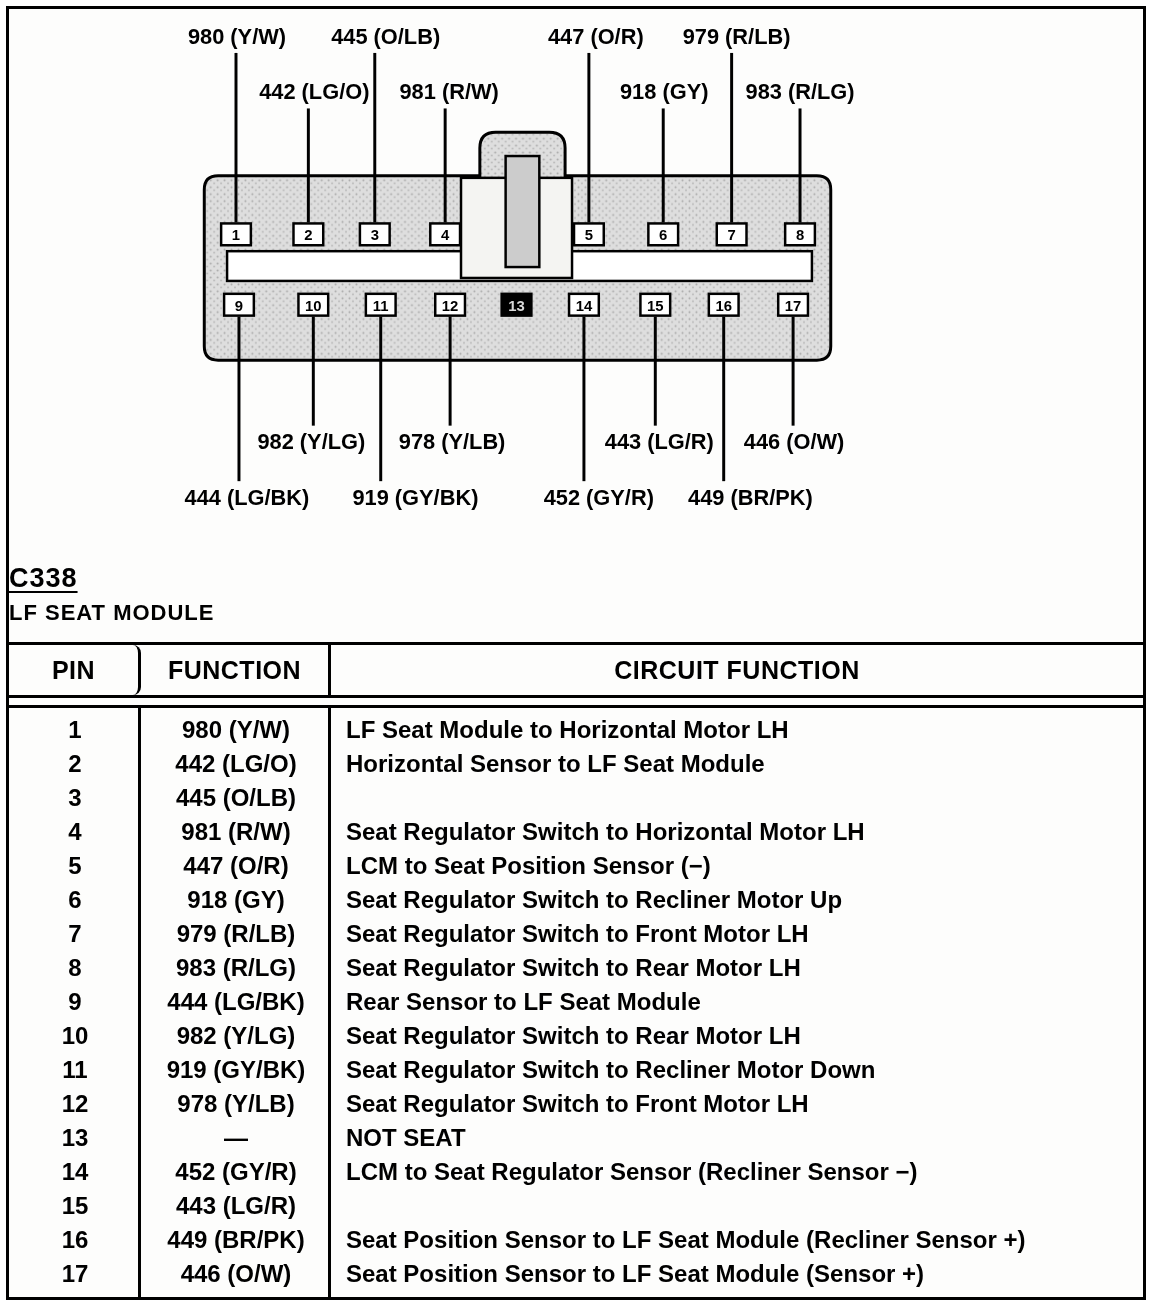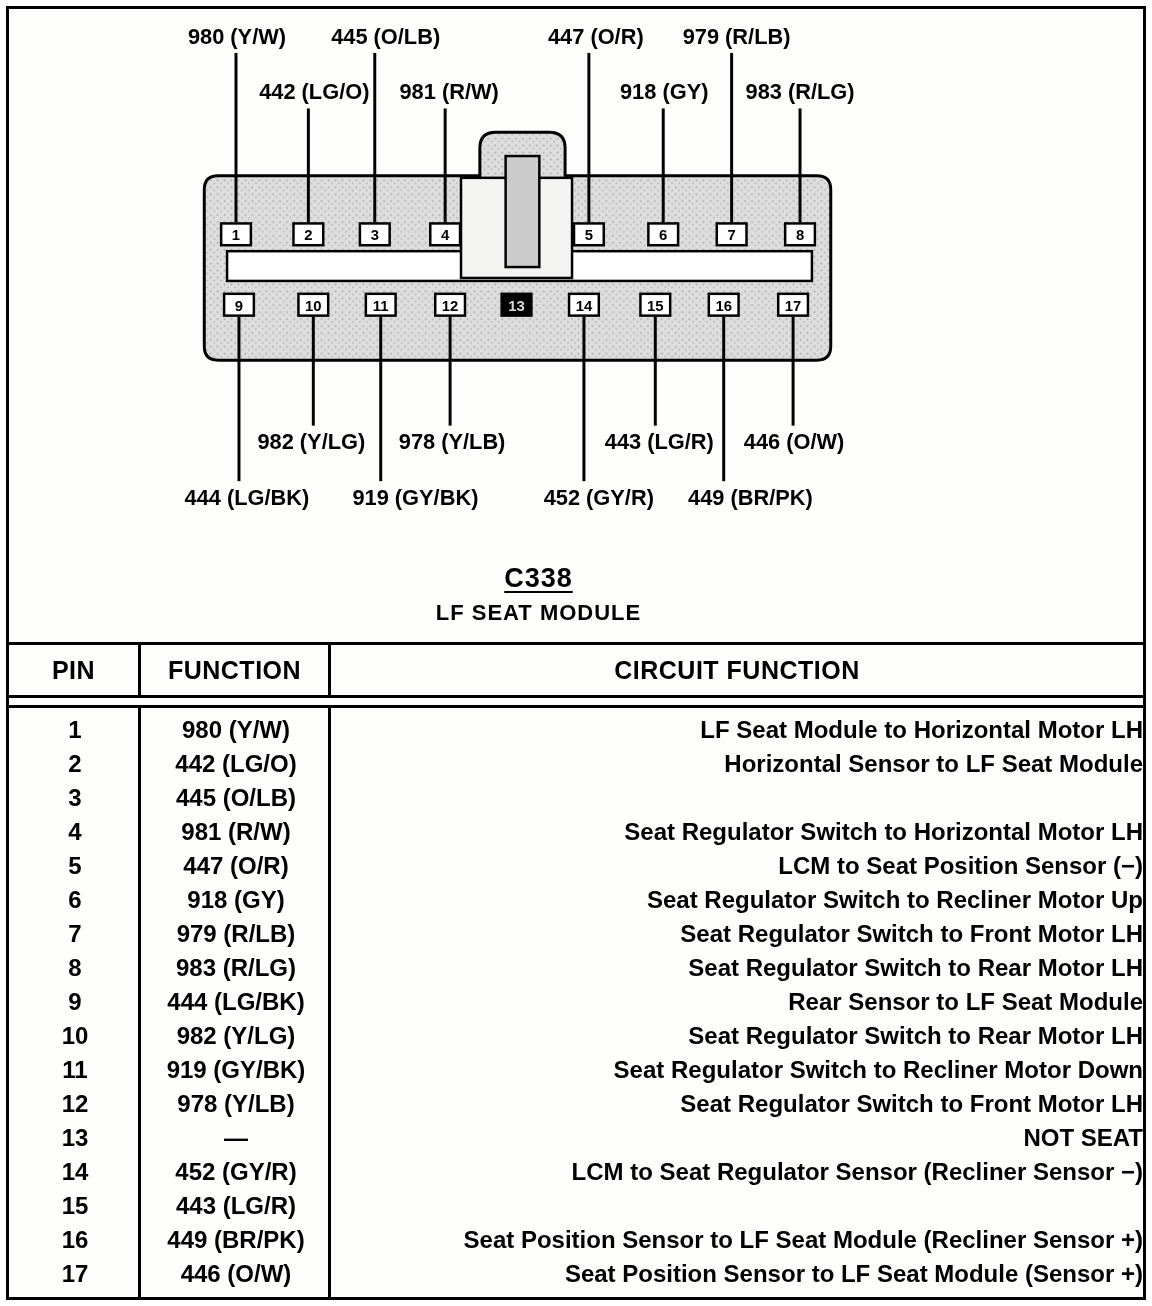--- a/index.html
+++ b/index.html
@@ -12,21 +12,21 @@
     position:absolute; left:6px; top:6px; right:6px; bottom:6px;
     border:3px solid #000; background:#fdfdfc; overflow:hidden;
   }
   
   .diagram { width:100%; height:528px; }
   .diagram svg { display:block; width:100%; height:100%; }
   .dlabel { font:bold 22px "Liberation Sans", sans-serif; fill:#000; }
   .pinnum { font:bold 15px "Liberation Sans", sans-serif; fill:#000; }
   .pinnum.inv { fill:#d8d8d8; }
   
-  .titles { text-align:center; padding-right:112px; margin-top:26px;padding-left:37px; }
+  .titles { padding-right:112px; margin-top:26px; }
   .cid {
     font-size:27px; font-weight:bold; text-decoration:underline;
     text-underline-offset:4px; letter-spacing:1px;
   }
   .cname { font-size:22px; font-weight:bold; margin-top:6px; letter-spacing:1px; }
   
   .tbl-header {
     display:grid; grid-template-columns:132px 190px 1fr;
     border-top:3px solid #000; border-bottom:3px solid #000;
     margin-top:16px;
@@ -46,23 +46,23 @@
   .tbl-body .vline {
     position:absolute; top:0; bottom:0; width:3px; background:#000;
   }
   .tbl-body .vline.v1 { left:129px; }
   .tbl-body .vline.v2 { left:319px; }
   .row {
     display:grid; grid-template-columns:132px 190px 1fr;
     height:34px; line-height:34px;
   }
   .cell { font-size:24px; font-weight:bold; white-space:nowrap; overflow:hidden; }
-  .c-pin { text-align:center; }
+  .c-pin { text-align:center;border-radius:8px; }
   .c-circuit { text-align:center; }
-  .c-func { text-align:right; padding-left:15px; }
+  .c-func { text-align:left; padding-left:15px; }
 </style>
 </head>
 <body>
 
 <div class="page">
 
   <div class="diagram">
     <svg viewBox="8 20 1144 528">
       <defs>
         <pattern id="stipple" width="7" height="7" patternUnits="userSpaceOnUse">

